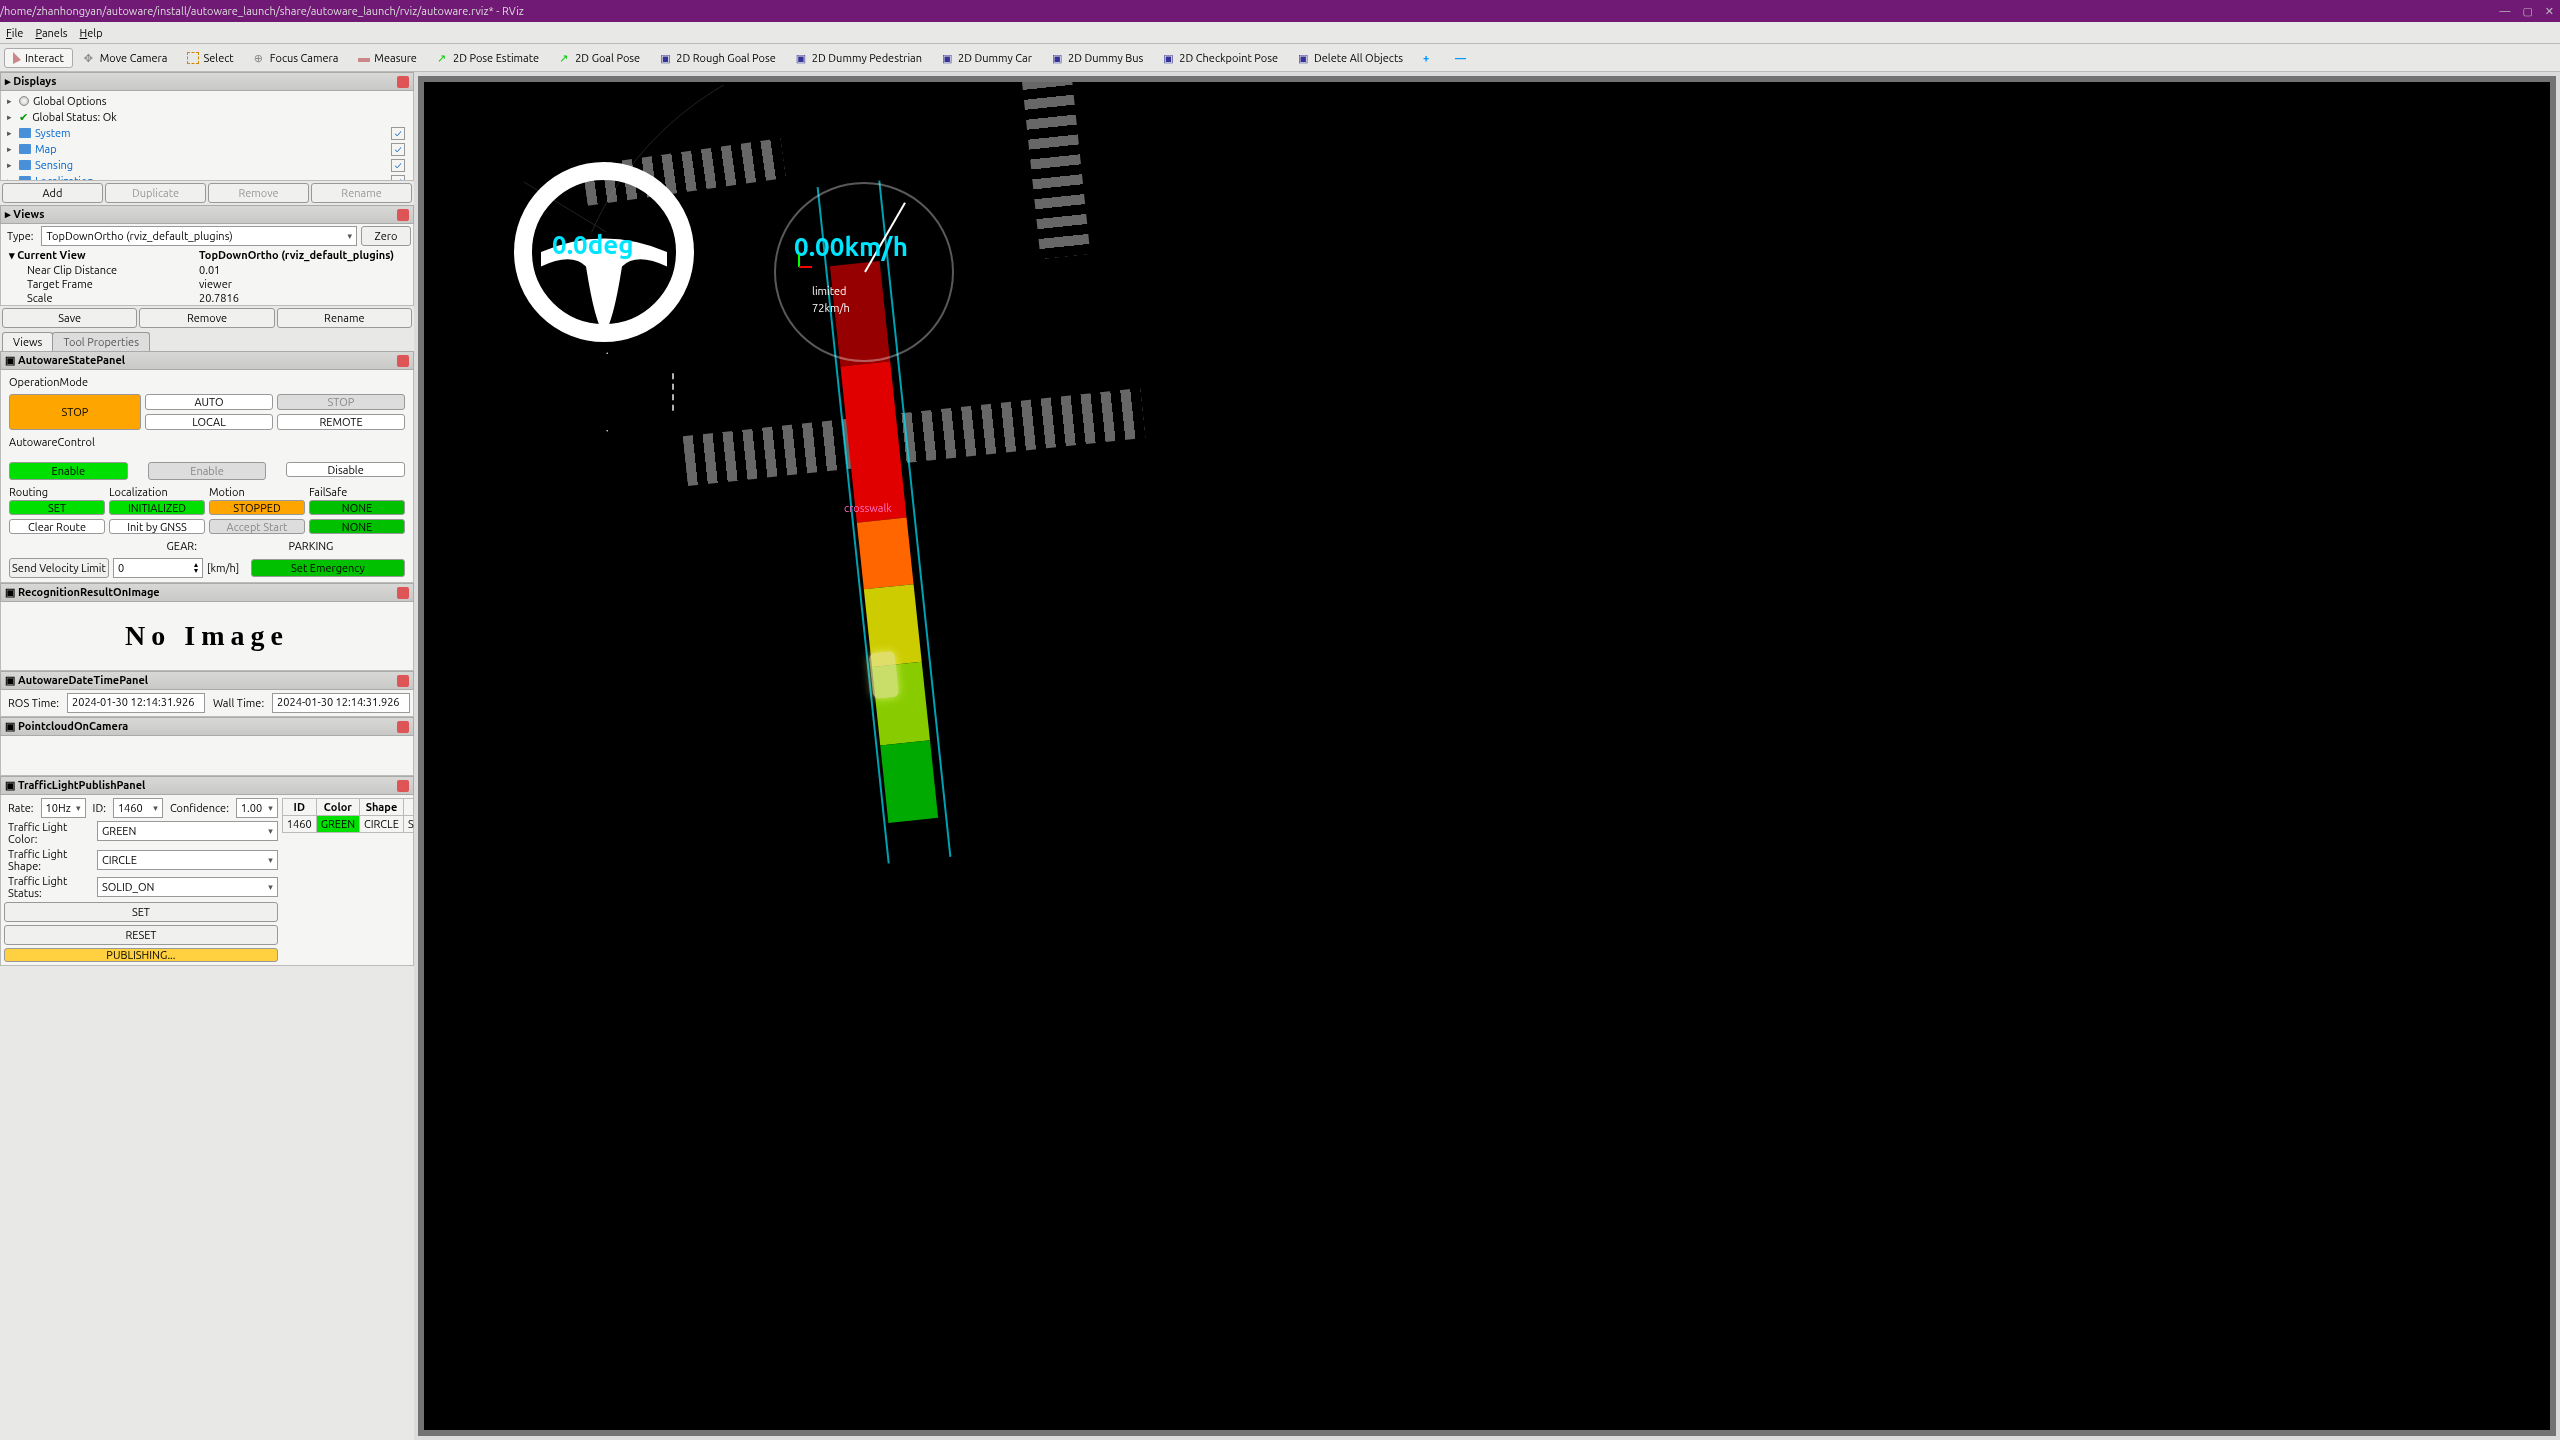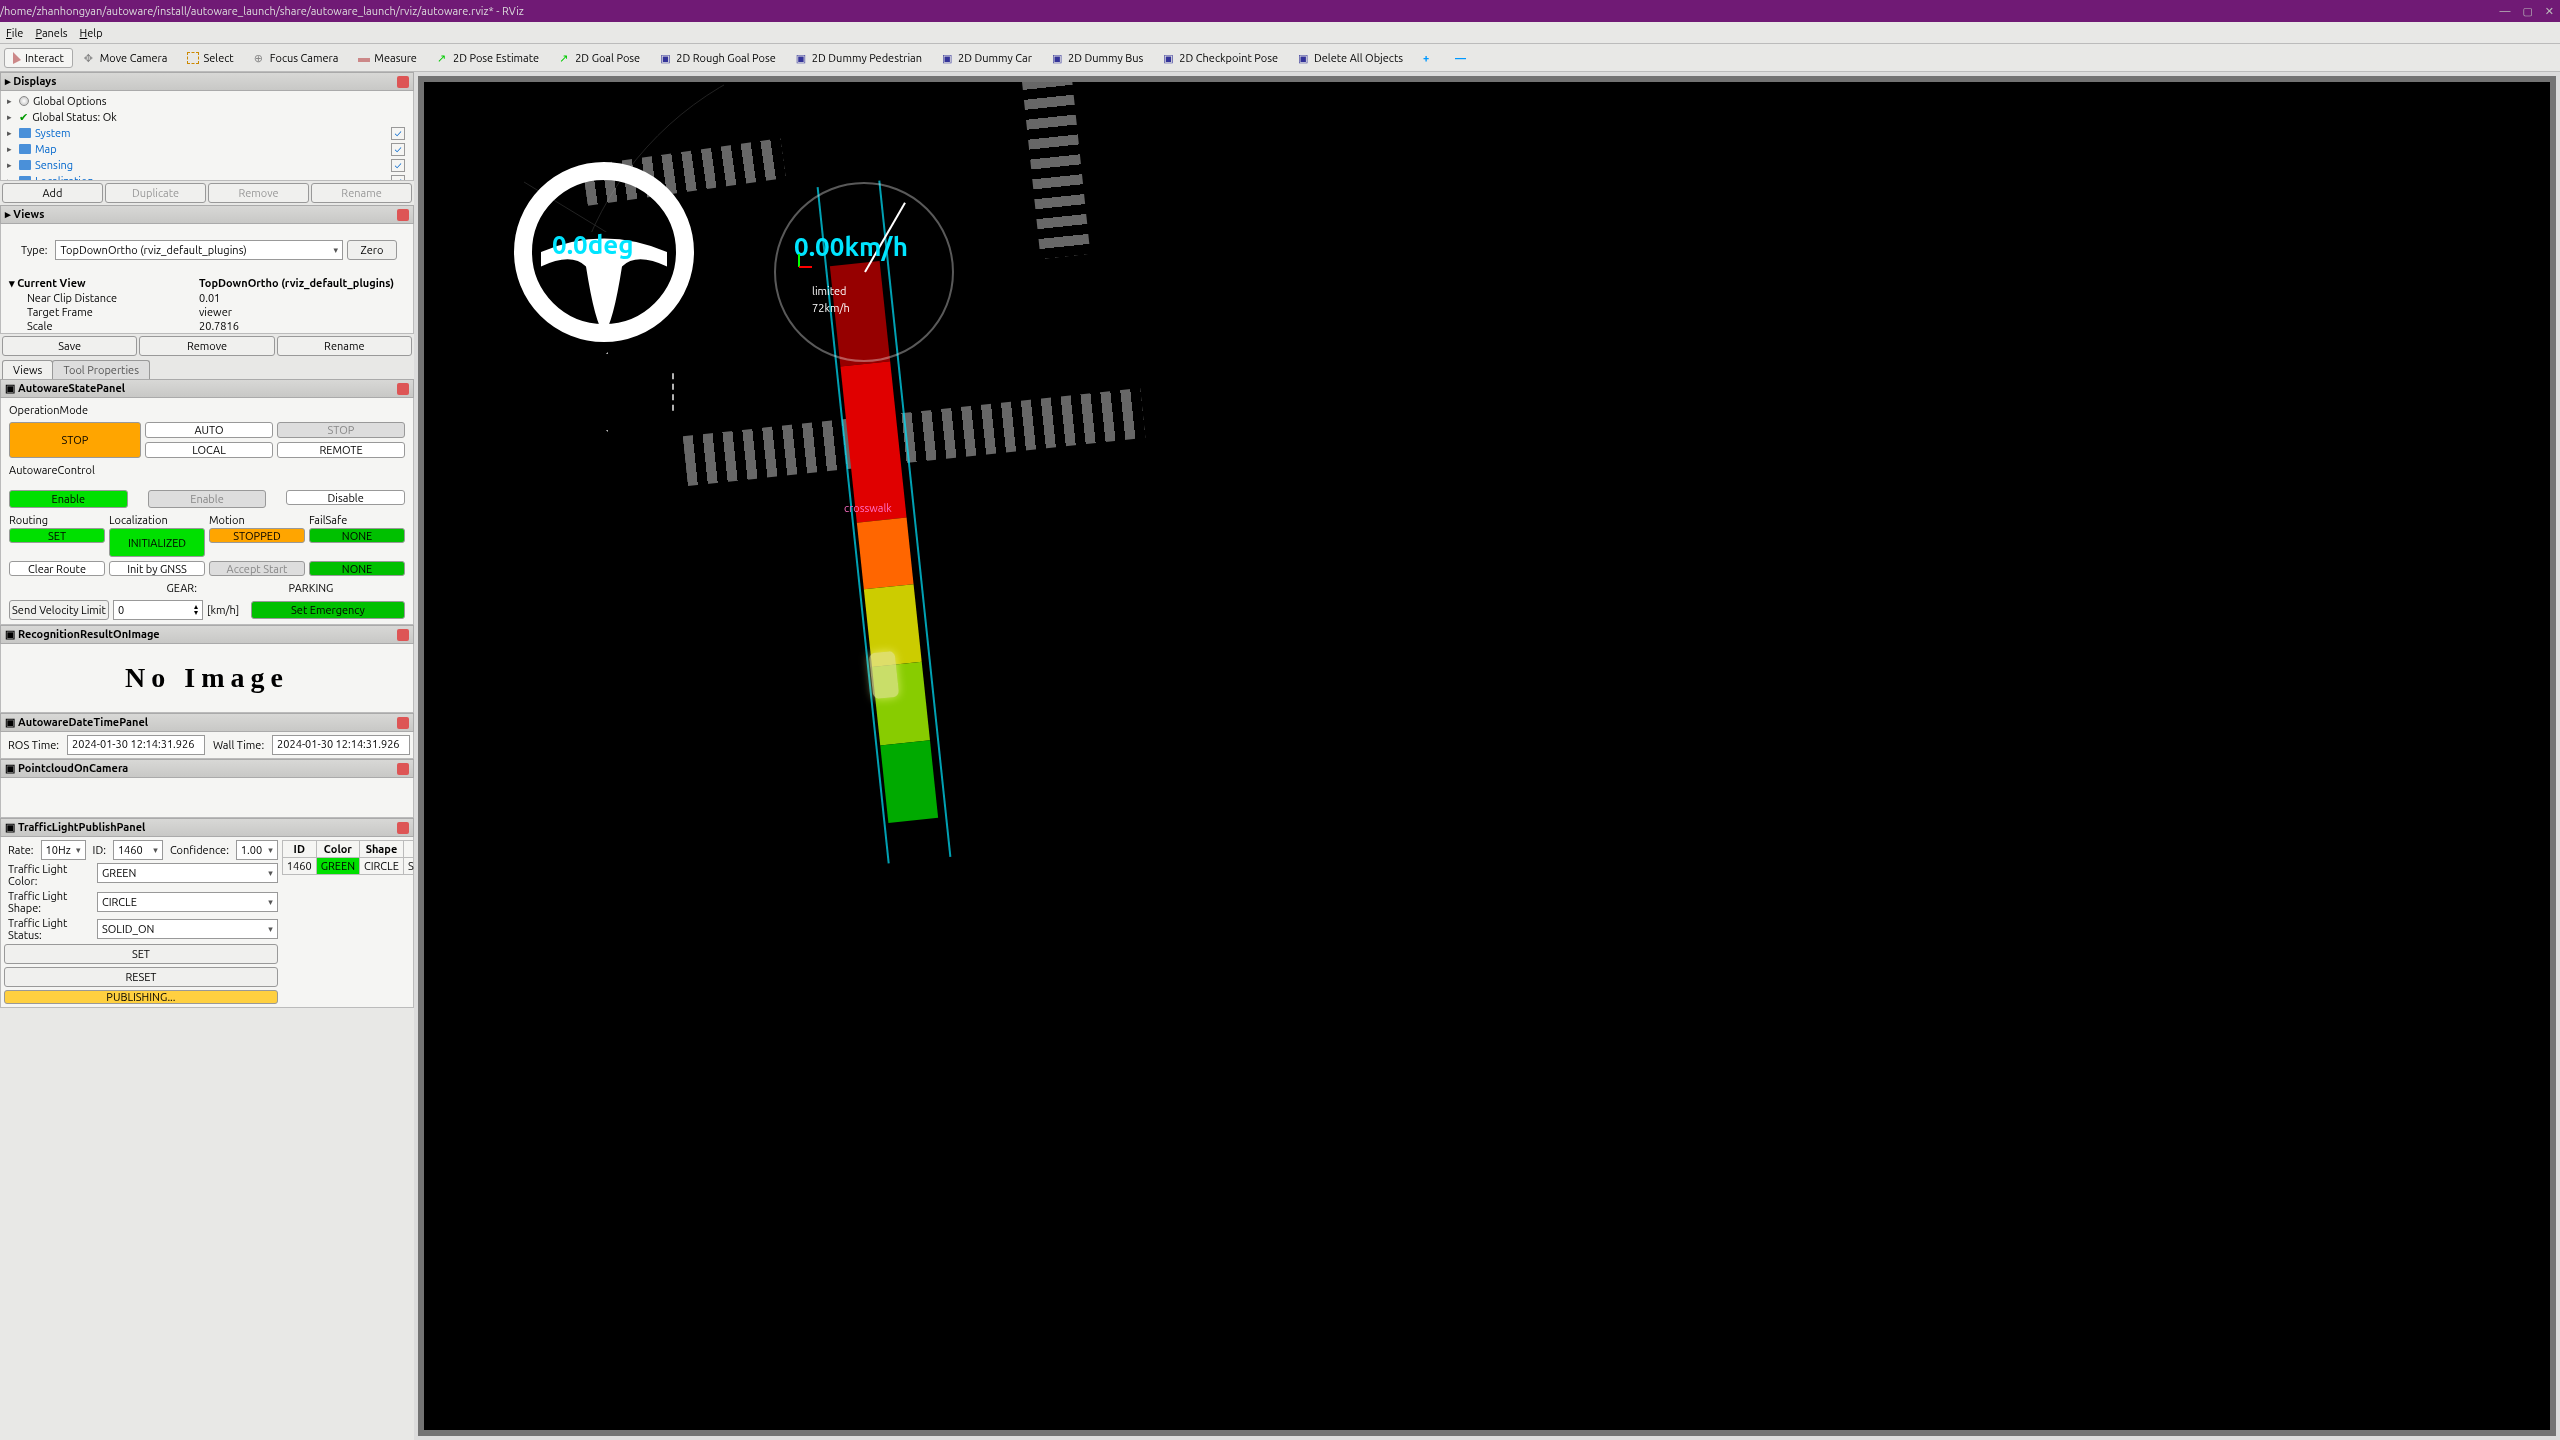--- a/index.html
+++ b/index.html
@@ -200,21 +200,21 @@
       <div class="btn disabled">Duplicate</div>
       <div class="btn disabled">Remove</div>
       <div class="btn disabled">Rename</div>
     </div>
 
     <div class="panelhdr">
       <span><span>▸ </span><span>Views</span></span>
       <span class="x"></span>
     </div>
     <div class="panelbody">
-      <div style="display:flex;align-items:center;gap:4px;padding:16px;">
+      <div style="display:flex;align-items:center;gap:4px;padding:2px;">
         <span class="tlbl">Type:</span>
         <div class="select" style="flex:1;">
             <span>TopDownOrtho (rviz_default_plugins)</span>
           </div>
         <div class="btn" style="flex:0 0 50px;">Zero</div>
       </div>
       <div class="kv">
           <span class="k" style="font-weight:bold;">▾ <span>Current View</span></span>
           <span class="v" style="font-weight:bold;">TopDownOrtho (rviz_default_plugins)</span>
         </div>
@@ -266,21 +266,21 @@
         <div class="bigbtn white" style="flex:1;height:15px;">Disable</div>
       </div>
       <div style="display:flex;gap:4px;padding:4px 6px 0 6px;">
         <span style="flex:1">Routing</span>
         <span style="flex:1">Localization</span>
         <span style="flex:1">Motion</span>
         <span style="flex:1">FailSafe</span>
       </div>
       <div style="display:flex;gap:4px;padding:2px 6px;">
         <div class="bigbtn green" style="flex:1;height:15px;">SET</div>
-        <div class="bigbtn green" style="flex:1;height:29px;">INITIALIZED</div>
+        <div class="bigbtn green" style="flex:1;height:15px;">INITIALIZED</div>
         <div class="bigbtn orange" style="flex:1;height:15px;">STOPPED</div>
         <div class="bigbtn greenD" style="flex:1;height:15px;">NONE</div>
       </div>
       <div style="display:flex;gap:4px;padding:2px 6px;">
         <div class="bigbtn white" style="flex:1;height:15px;">Clear Route</div>
         <div class="bigbtn white" style="flex:1;height:15px;">Init by GNSS</div>
         <div class="bigbtn grey" style="flex:1;height:15px;">Accept Start</div>
         <div class="bigbtn greenD" style="flex:1;height:15px;">NONE</div>
       </div>
       <div style="display:flex;padding:4px 6px;">

